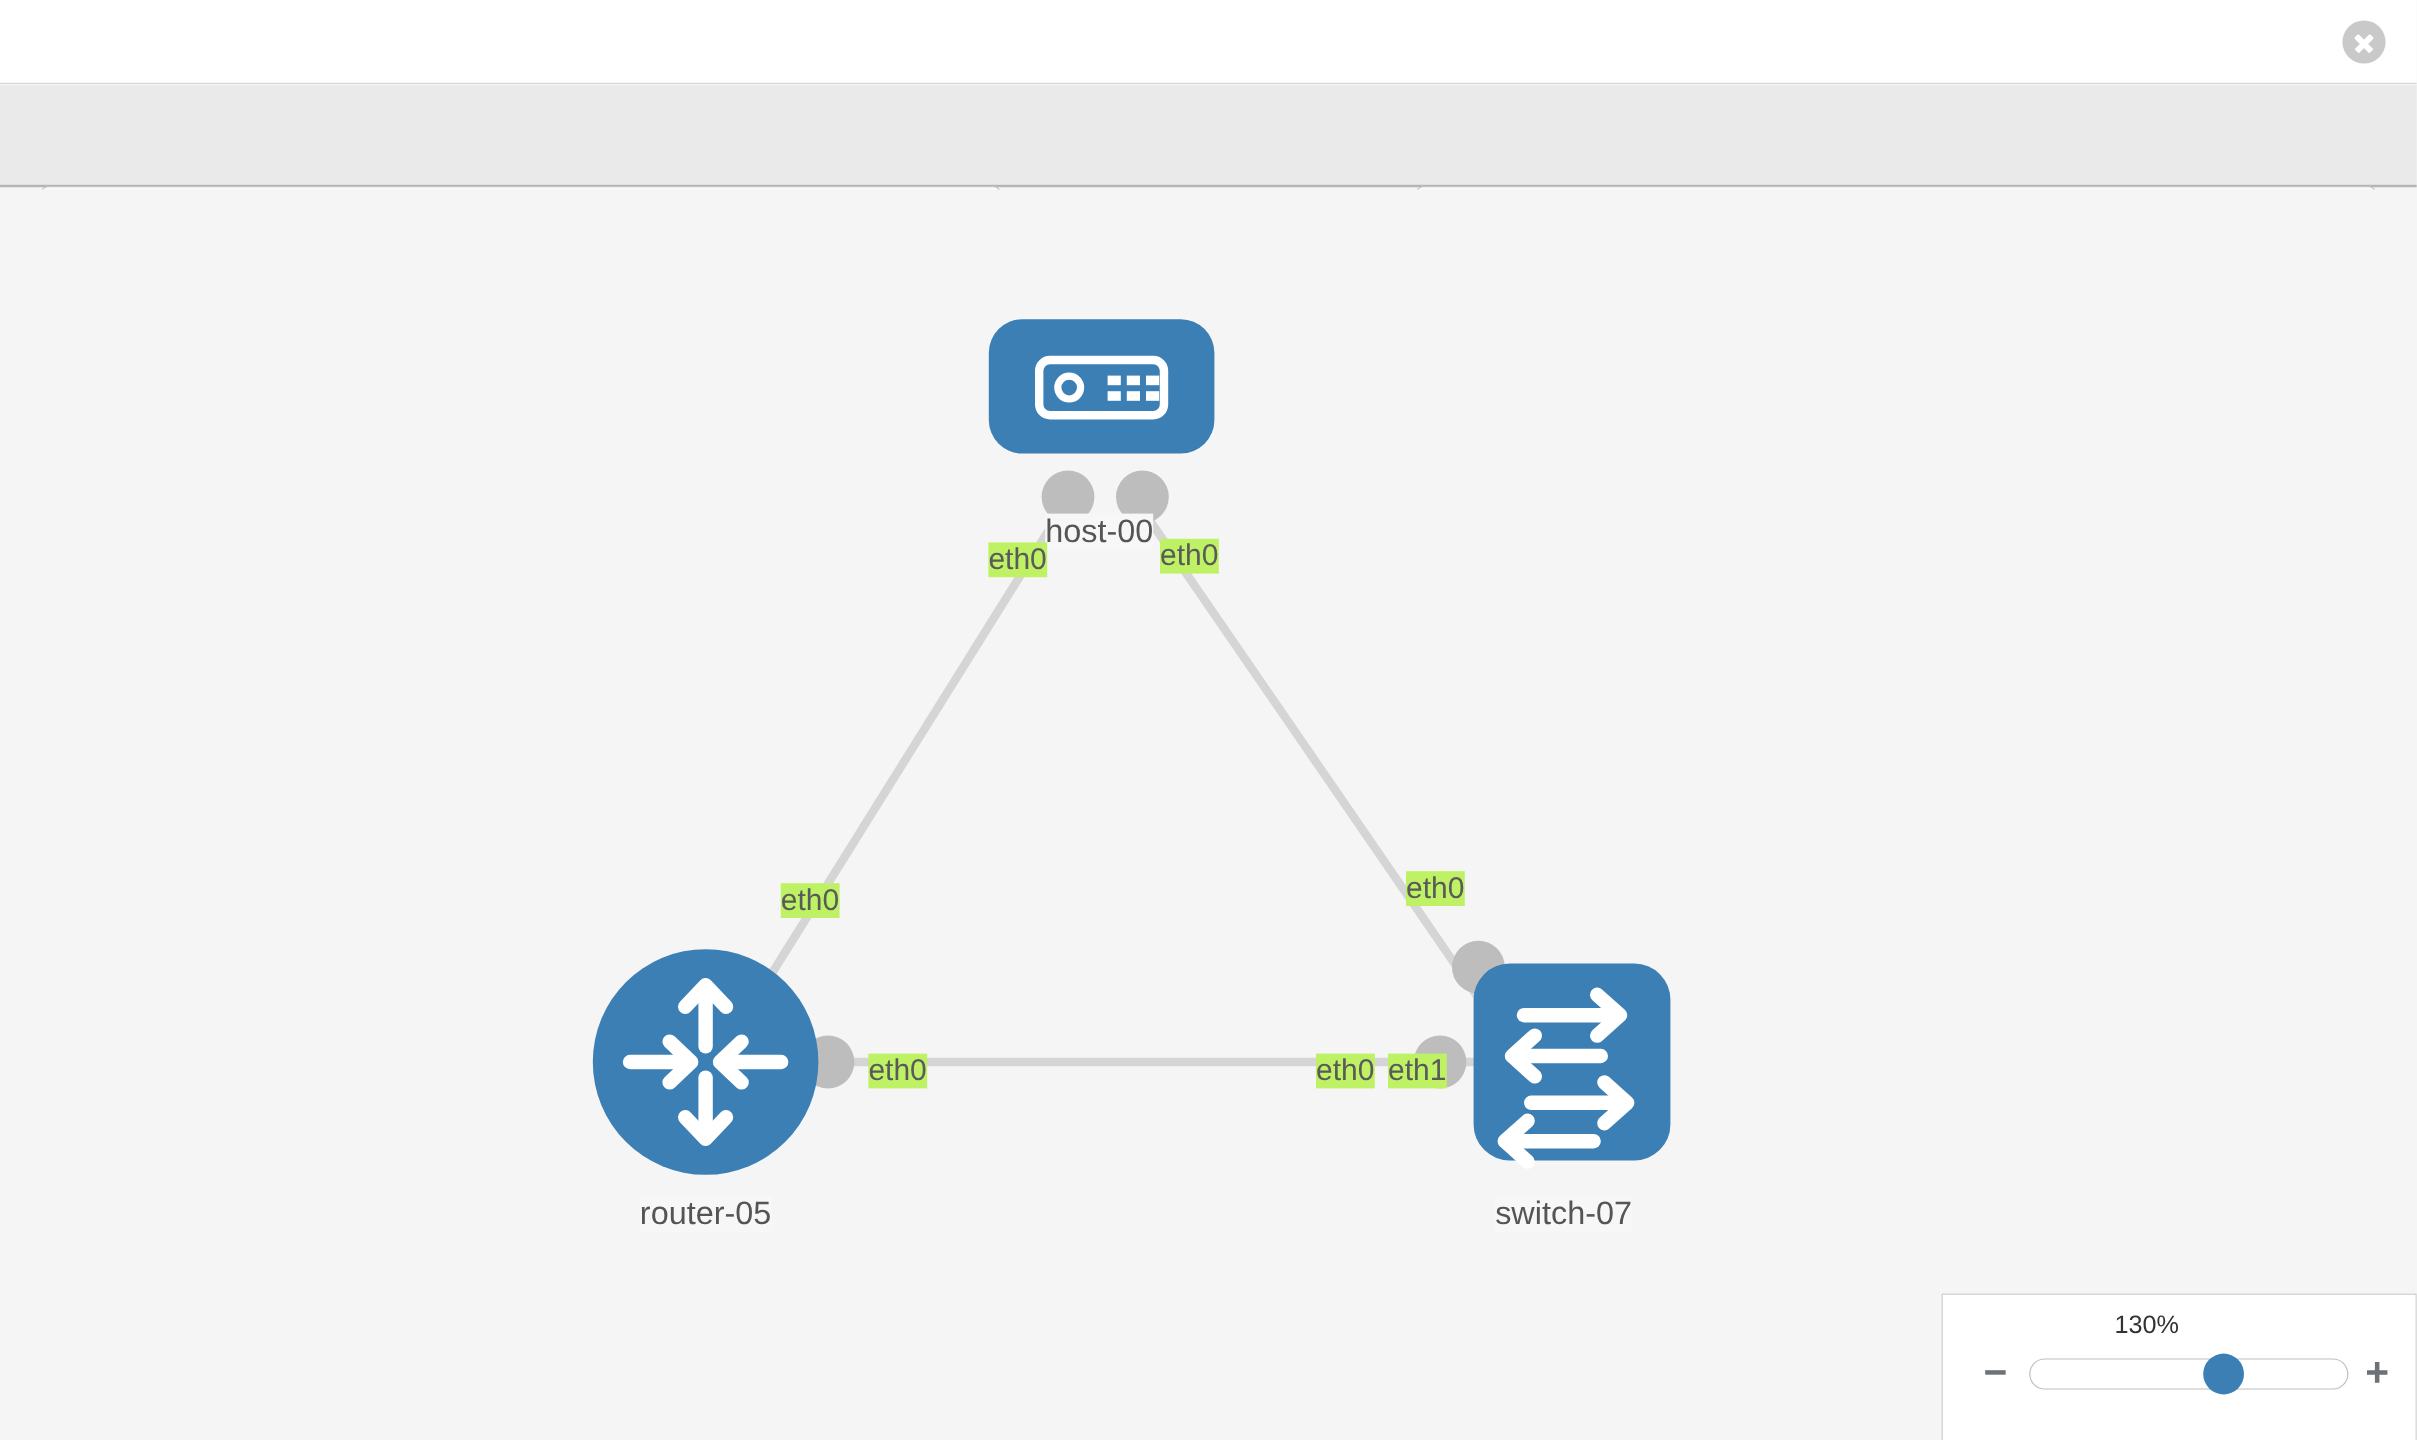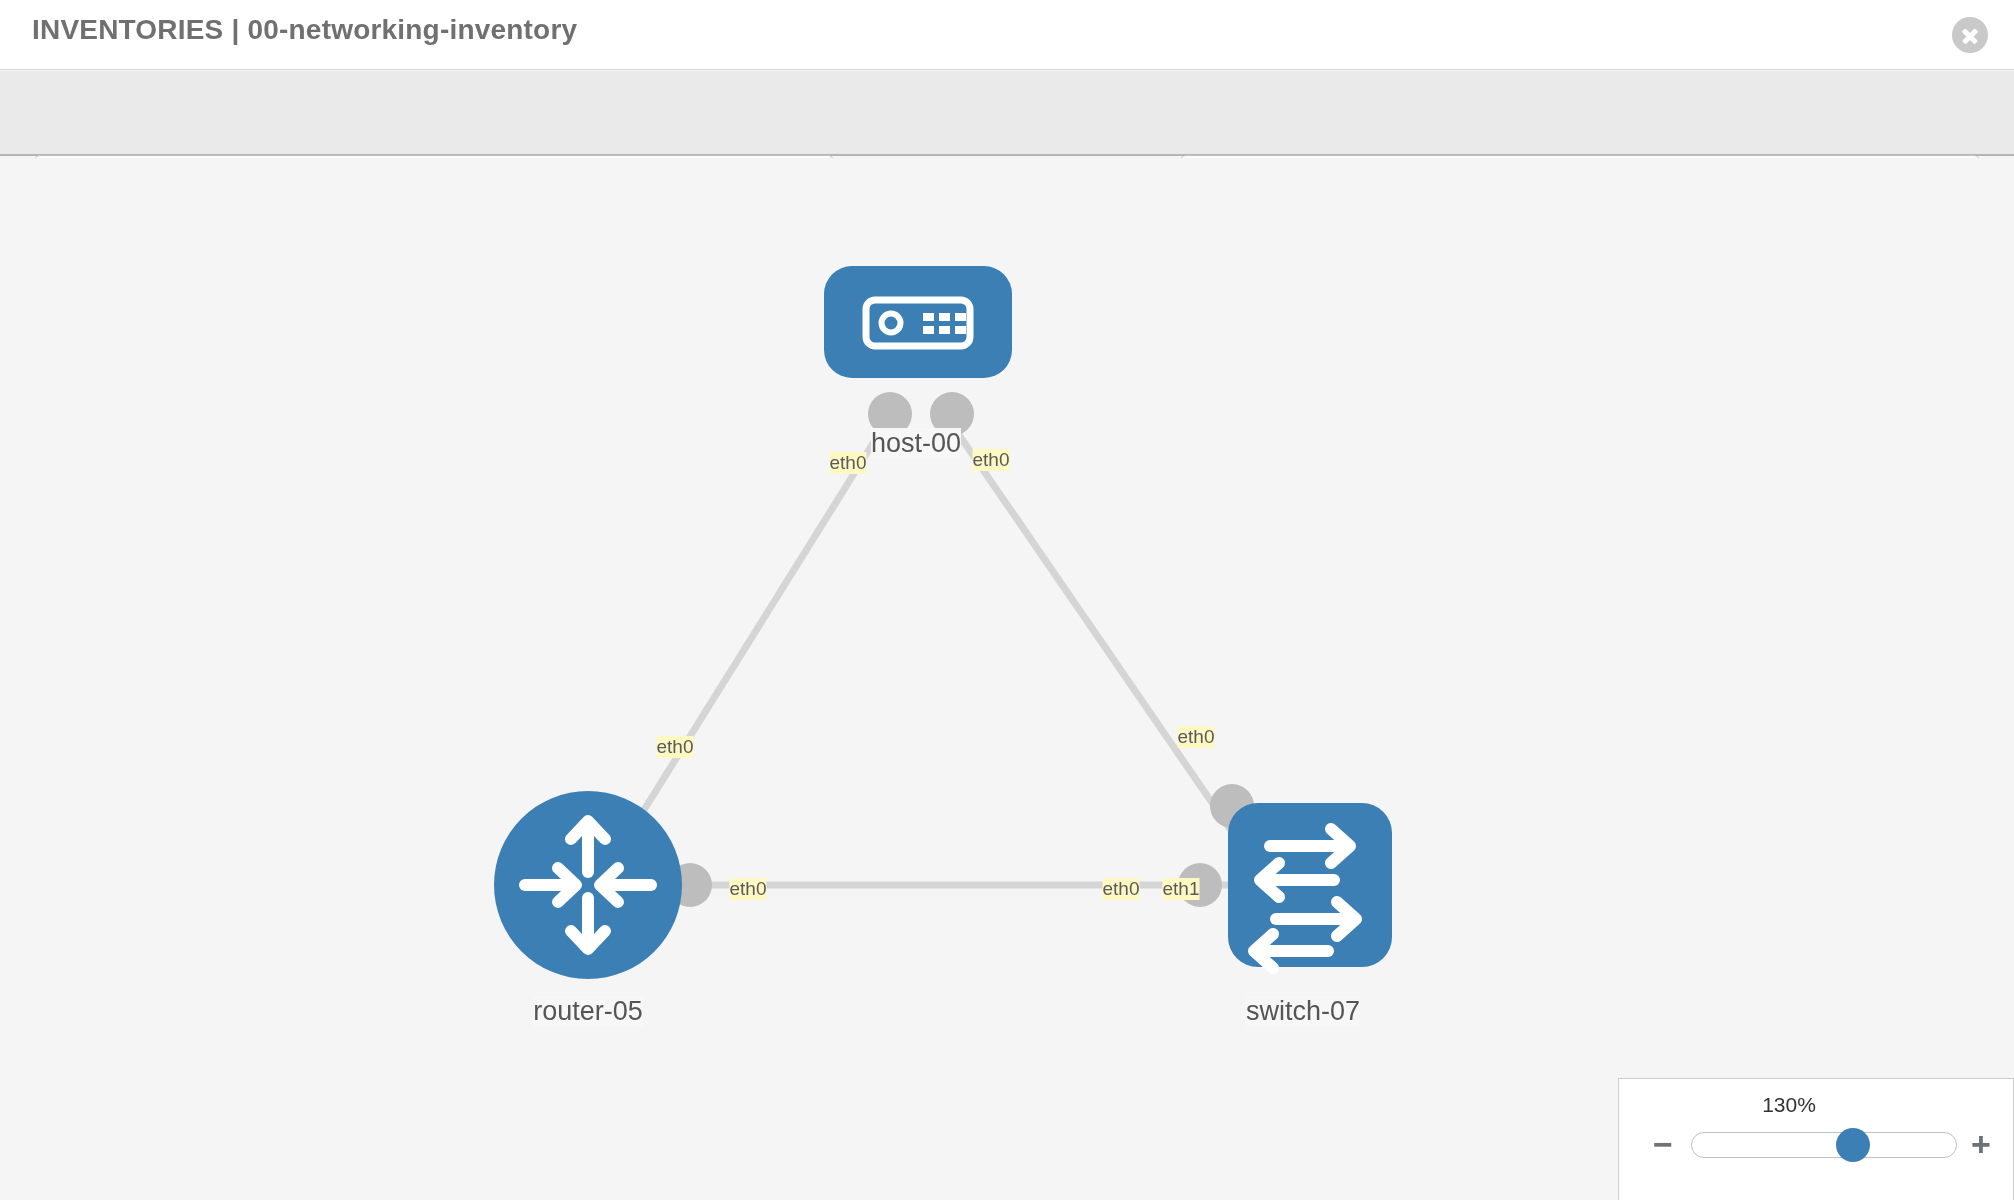--- a/index.html
+++ b/index.html
@@ -132,23 +132,23 @@
   .node-name {
     position: absolute;
     font-size: 27px;
     color: #555555;
     background: #f7f7f7;
     white-space: nowrap;
     transform: translateX(-50%);
   }
   .edge-label {
     position: absolute;
-    font-size: 19px;
+    font-size: 25px;
     color: #5a5a5a;
-    background: #fef9c3;
+    background: #bef264;
     white-space: nowrap;
     transform: translateX(-50%);
   }
 
   
   .zoom-panel {
     position: absolute;
     left: 1618px; top: 1078px;
     width: 396px; height: 154px;
     background: #ffffff;
@@ -191,21 +191,20 @@
     background: #3b7fb5;
     cursor: pointer;
   }
 </style>
 </head>
 <body>
 
 <div id="app">
 
   <div class="titlebar">
-    <div class="page-title">INVENTORIES | 00-networking-inventory</div>
     <div class="close-btn"></div>
   </div>
 
   <div class="toolbar">
 
     <div class="select-box">
       <span class="select-label">ACTIONS</span>
       <span class="caret"></span>
     </div>
 

